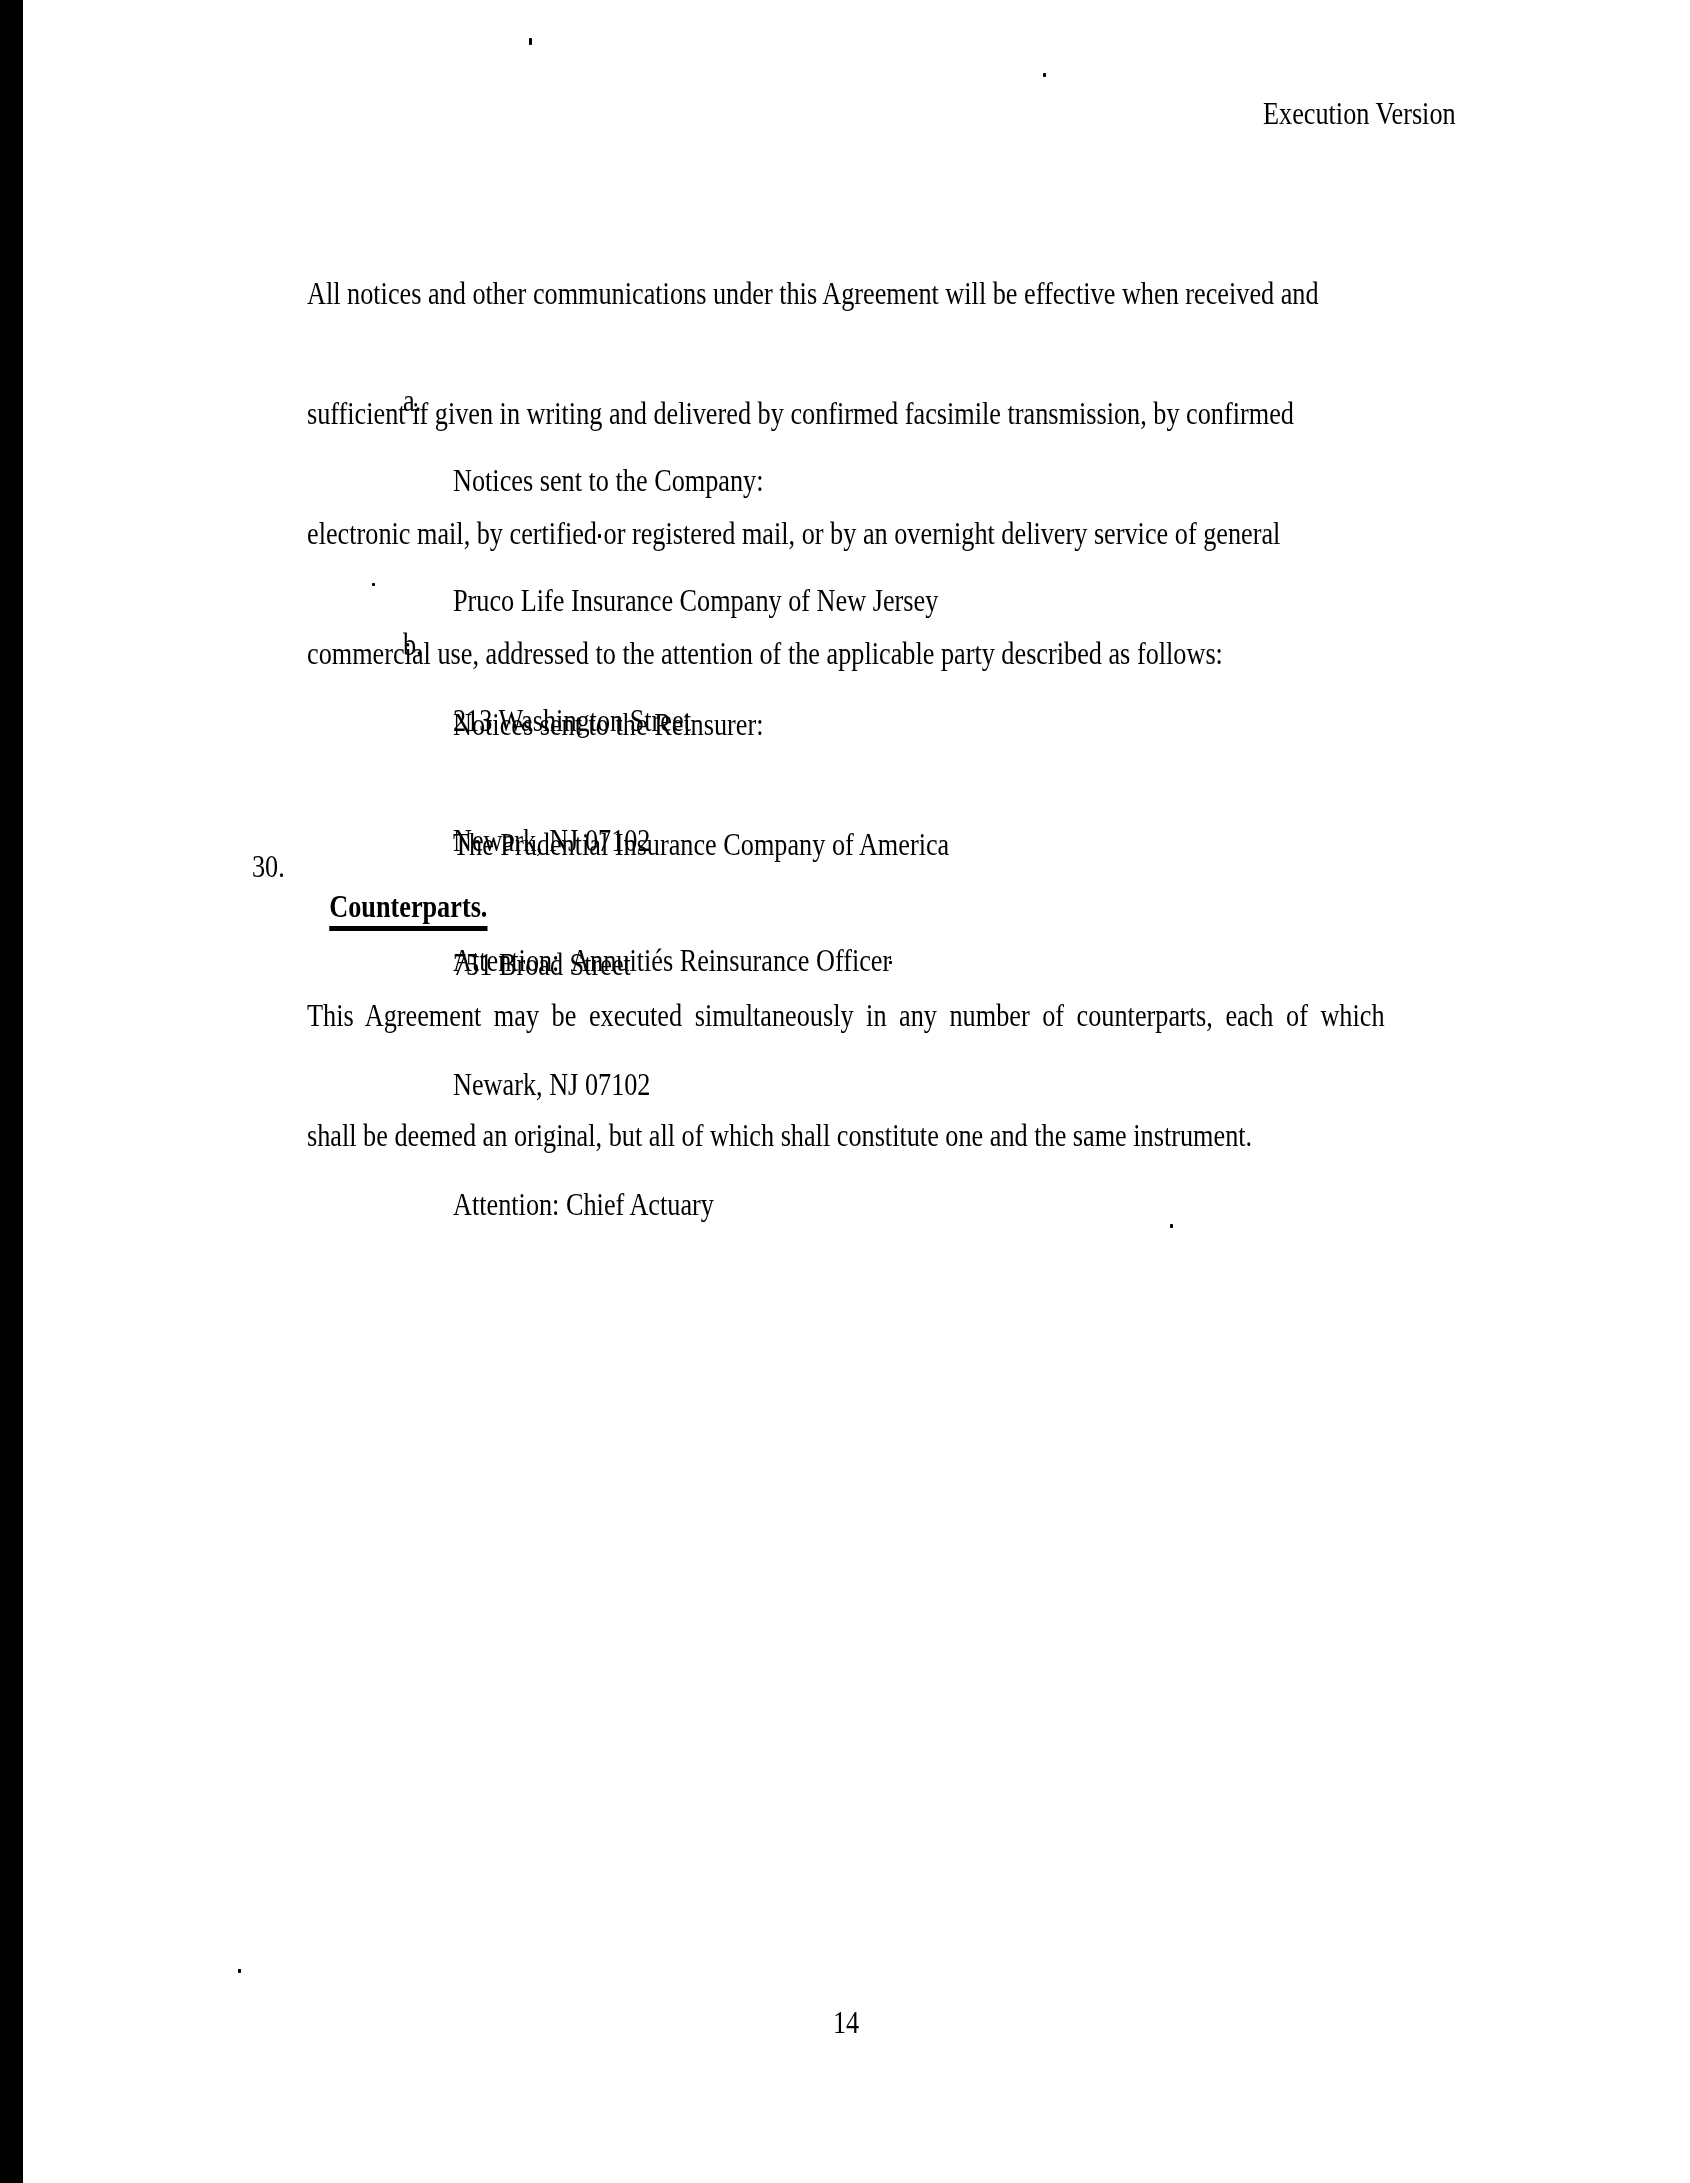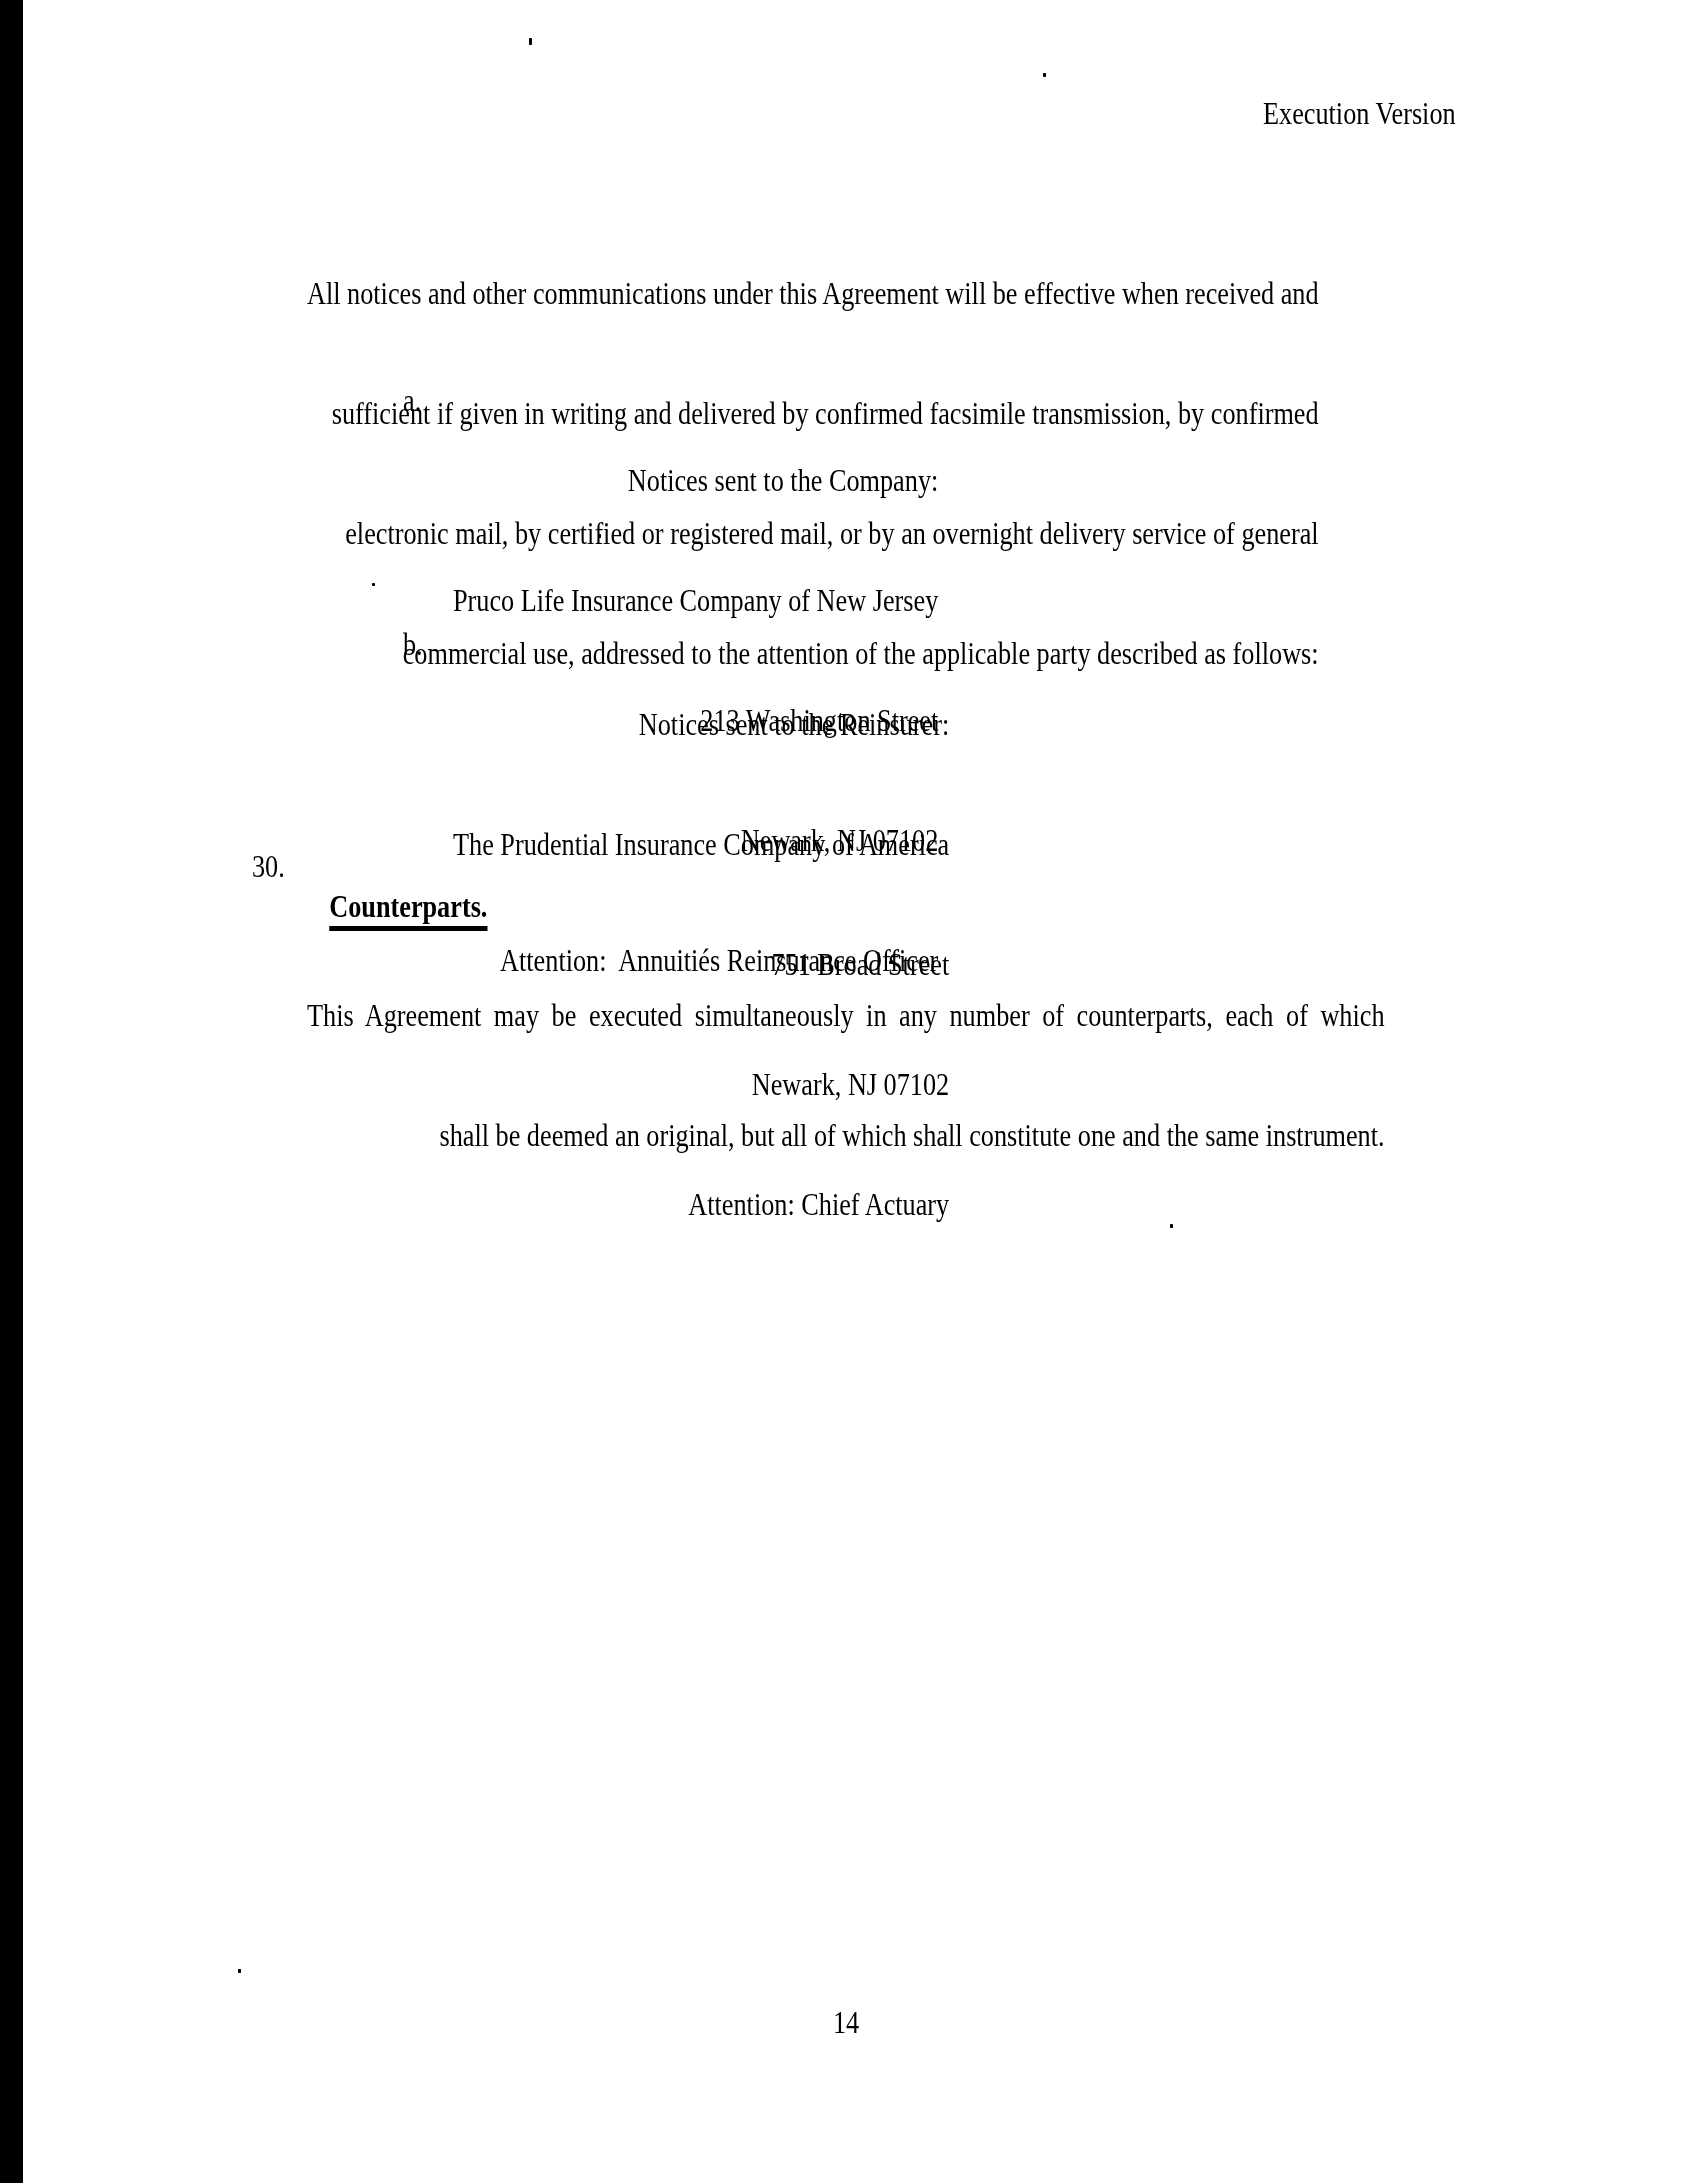--- a/index.html
+++ b/index.html
@@ -4,21 +4,20 @@
 <style>
   html, body { margin: 0; padding: 0; background: #e8e8e8; }
   .page {
     position: relative;
     width: 1690px;
     height: 2183px;
     background: #ffffff;
     color: #000000;
     font-family: "Liberation Serif", "DejaVu Serif", serif;
     overflow: hidden;
-    text-align: right;
   }
   
   .scan-bar {
     position: absolute;
     left: 0; top: 0;
     width: 22.5px; height: 2183px;
     background: #000000;
   }
   
   .txt {

